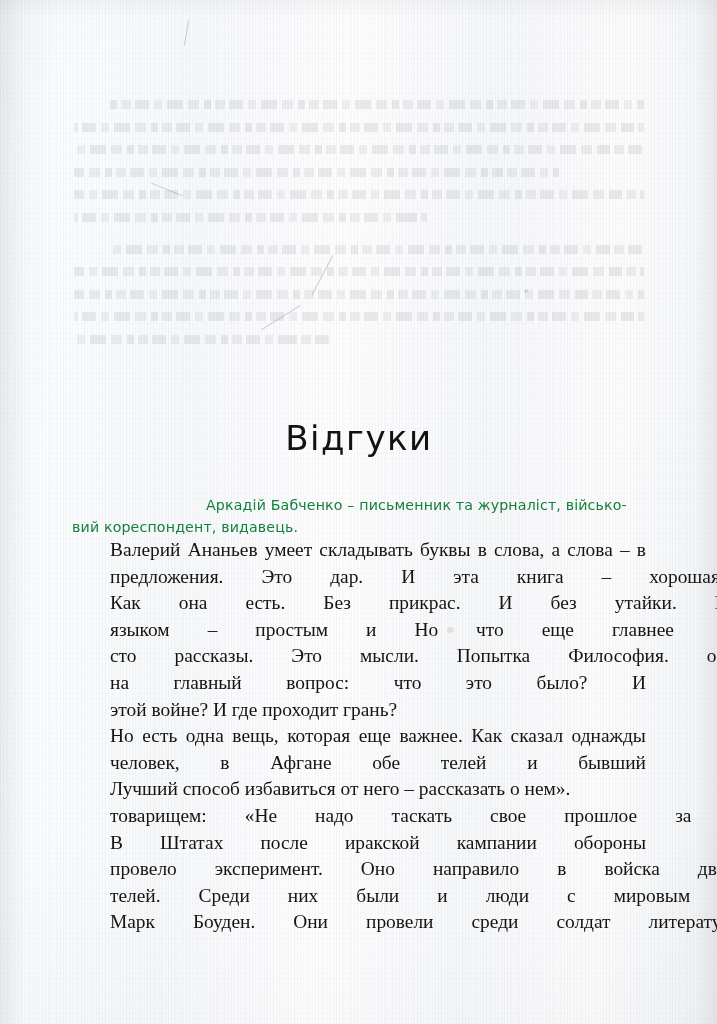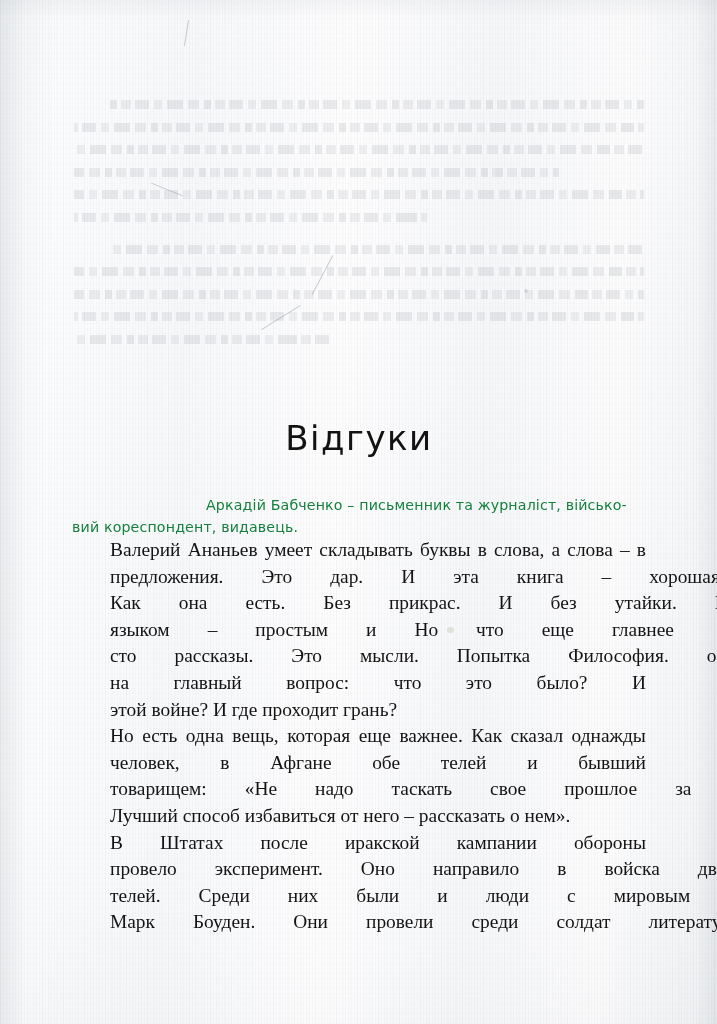--- a/index.html
+++ b/index.html
@@ -321,32 +321,32 @@
         <span class="ln just">
           <span>человек,</span>
           <span>в</span>
           <span>Афгане</span>
           <span>обе</span>
           <span>телей</span>
           <span>и</span>
           <span>бывший</span>
 
         </span>
+        <span class="ln">Лучший способ избавиться от него – рассказать о нем».</span>
         <span class="ln just">
           <span>товарищем:</span>
           <span>«Не</span>
           <span>надо</span>
           <span>таскать</span>
           <span>свое</span>
           <span>прошлое</span>
           <span>за</span>
           <span>собой</span>
 
         </span>
-        <span class="ln">Лучший способ избавиться от него – рассказать о нем».</span>
       </p>
 
       <p class="para">
         <span class="ln just indent">
           <span>В</span>
           <span>Штатах</span>
           <span>после</span>
           <span>иракской</span>
           <span>кампании</span>
           <span>обороны</span>

